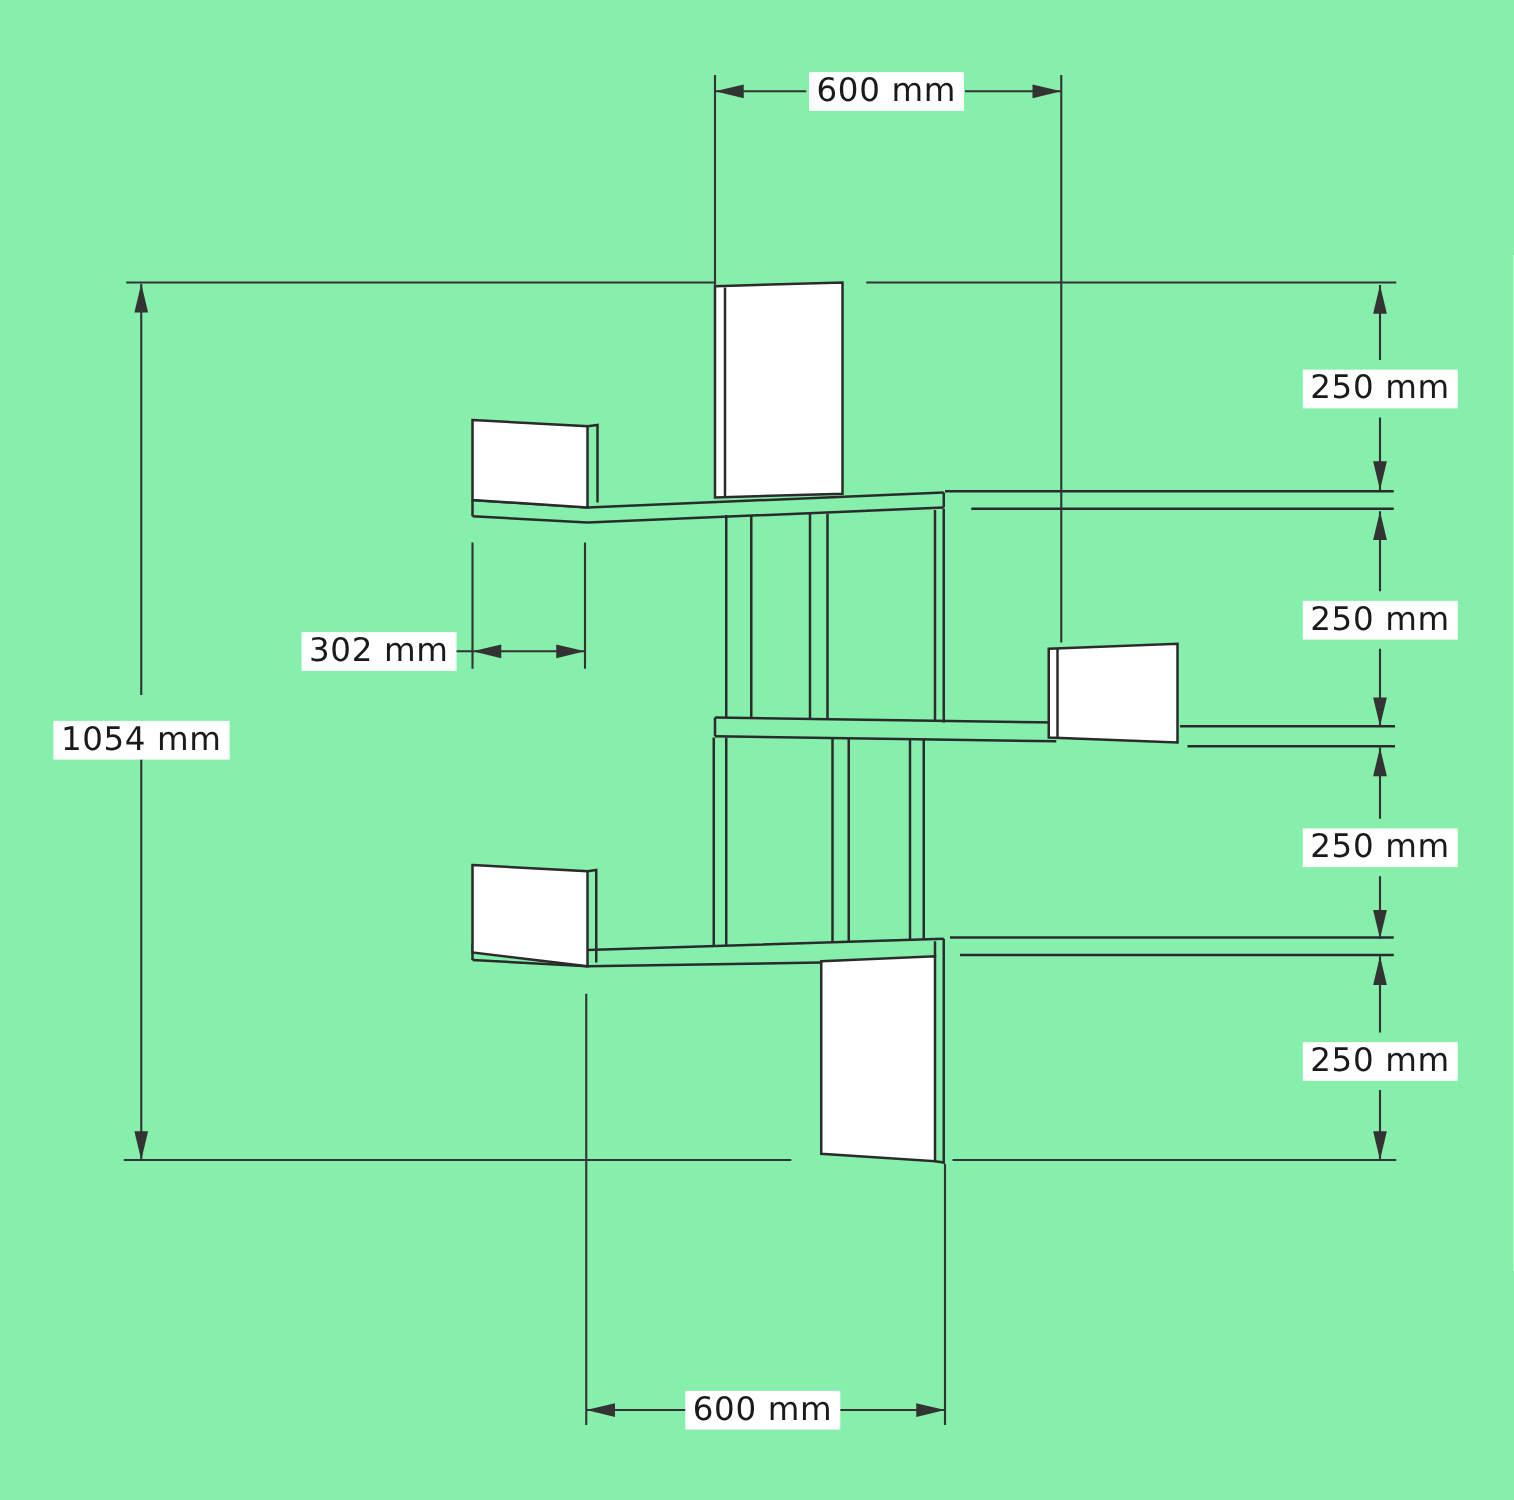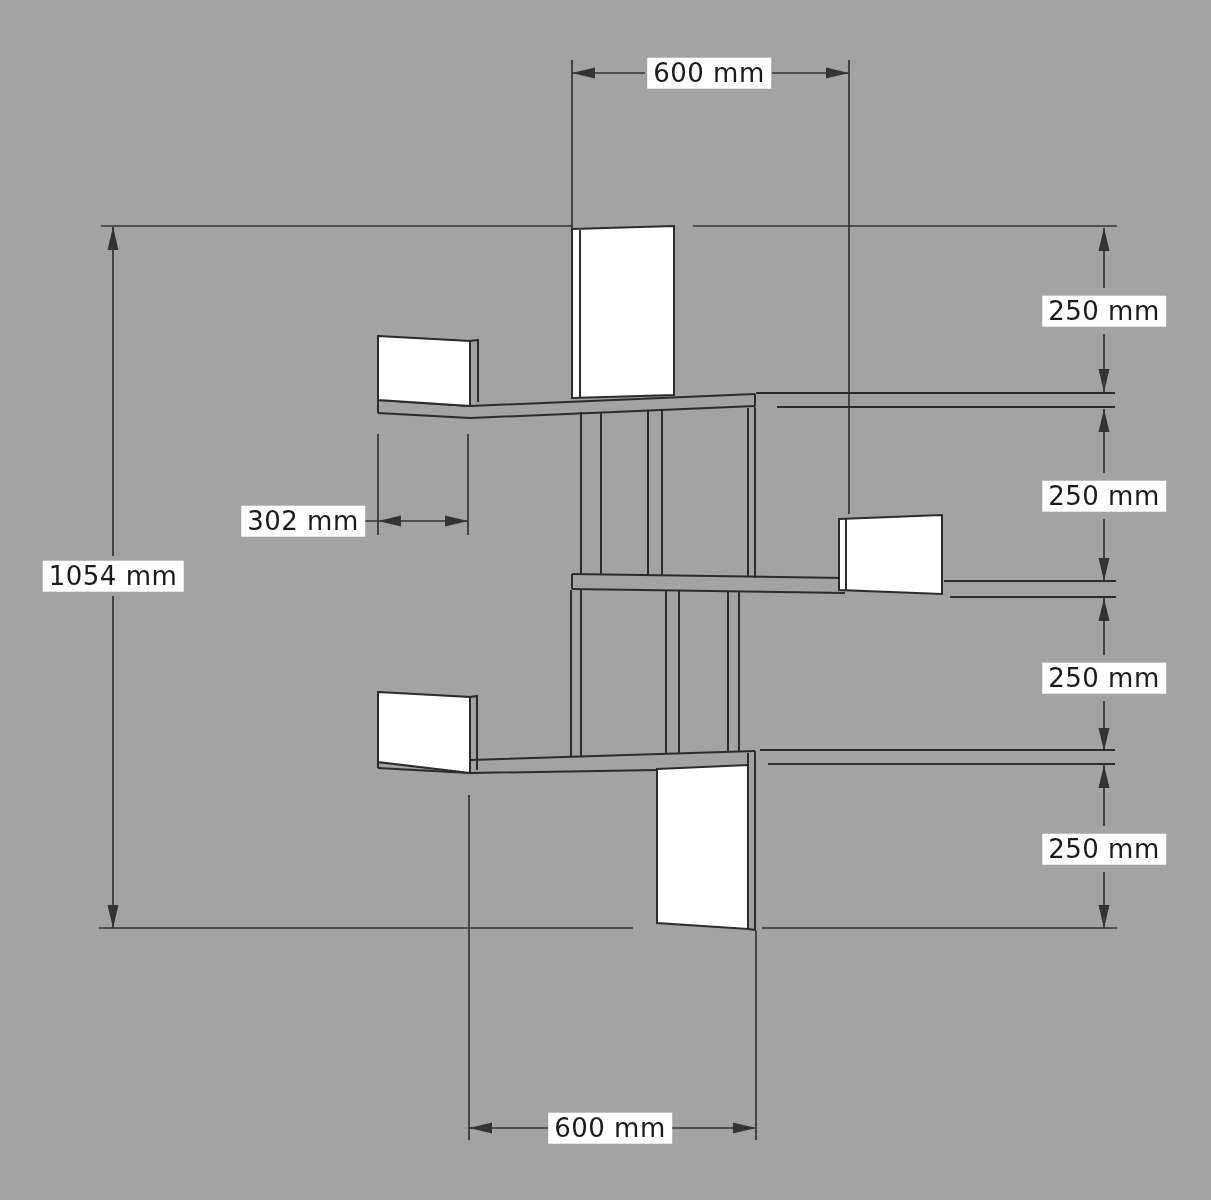--- a/index.html
+++ b/index.html
@@ -1,19 +1,19 @@
 <!DOCTYPE html>
 <html><head>
 <meta charset="utf-8">
 <style>
   html,body{margin:0;padding:0;background:#fff;}
   #stage{
     position:relative;
     width:1211px;height:1200px;
-    background:#a3a3a3;
+    background:#86efac;
     font-family:"DejaVu Sans","Liberation Sans",sans-serif;
     overflow:hidden;
   }
   #drawing-svg{position:absolute;left:0;top:0;}
   .dim-label{
     position:absolute;
     transform:translate(-50%,-50%);
     white-space:nowrap;
     background:#ffffff;
     color:#1a1a1a;
@@ -116,21 +116,21 @@
         <polygon points="1104,598 1098.5,621 1109.5,621" fill="#333333" stroke="none"></polygon>
         <polygon points="1104,751 1098.5,728 1109.5,728" fill="#333333" stroke="none"></polygon>
         <polygon points="1104,765 1098.5,788 1109.5,788" fill="#333333" stroke="none"></polygon>
         <polygon points="1104,928 1098.5,905 1109.5,905" fill="#333333" stroke="none"></polygon>
         <polygon points="469,1128 492,1122.5 492,1133.5" fill="#333333" stroke="none"></polygon>
         <polygon points="756,1128 733,1122.5 733,1133.5" fill="#333333" stroke="none"></polygon>
       </g>
   </svg>
 
   <div class="dim-label" style="left: 709px; top: 73px;">600 mm</div>
-  <div class="dim-label" style="left: 113px; top: 576px;">1054 mm</div>
+  <div class="dim-label" style="left: 113px; top: 592px;">1054 mm</div>
   <div class="dim-label" style="left: 303px; top: 521px;">302 mm</div>
   <div class="dim-label" style="left: 1104px; top: 311px;">250 mm</div>
   <div class="dim-label" style="left: 1104px; top: 496px;">250 mm</div>
   <div class="dim-label" style="left: 1104px; top: 678px;">250 mm</div>
   <div class="dim-label" style="left: 1104px; top: 849px;">250 mm</div>
   <div class="dim-label" style="left: 610px; top: 1128px;">600 mm</div>
 
 </div>
 
 </body></html>

